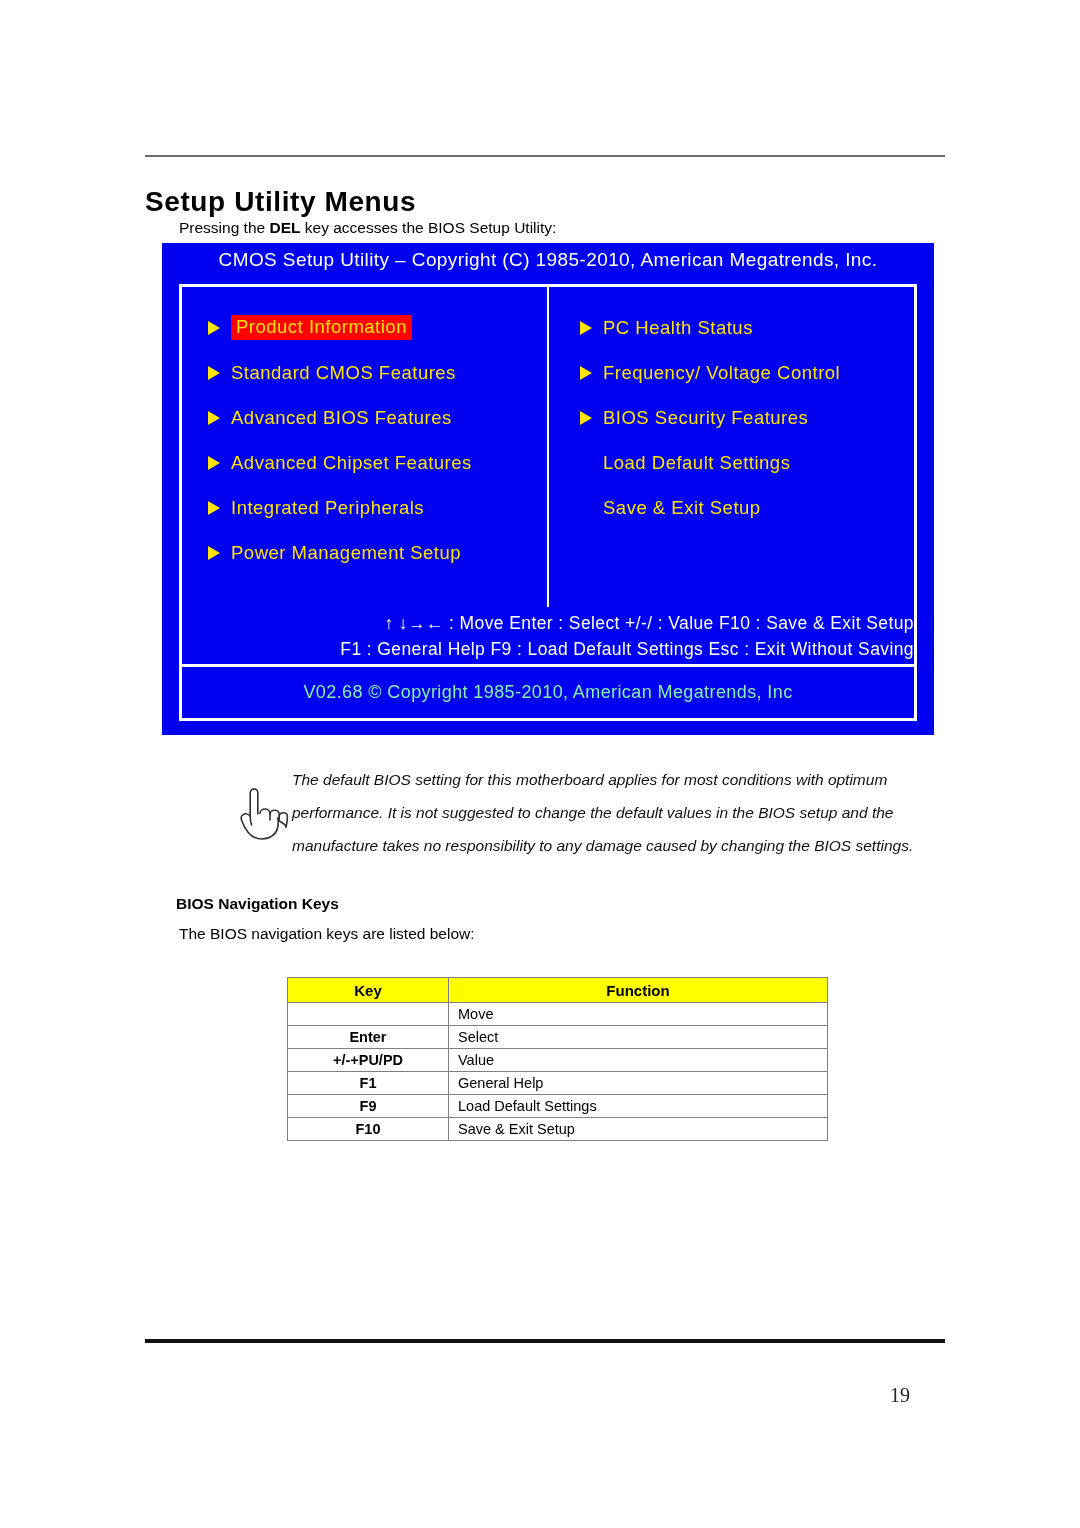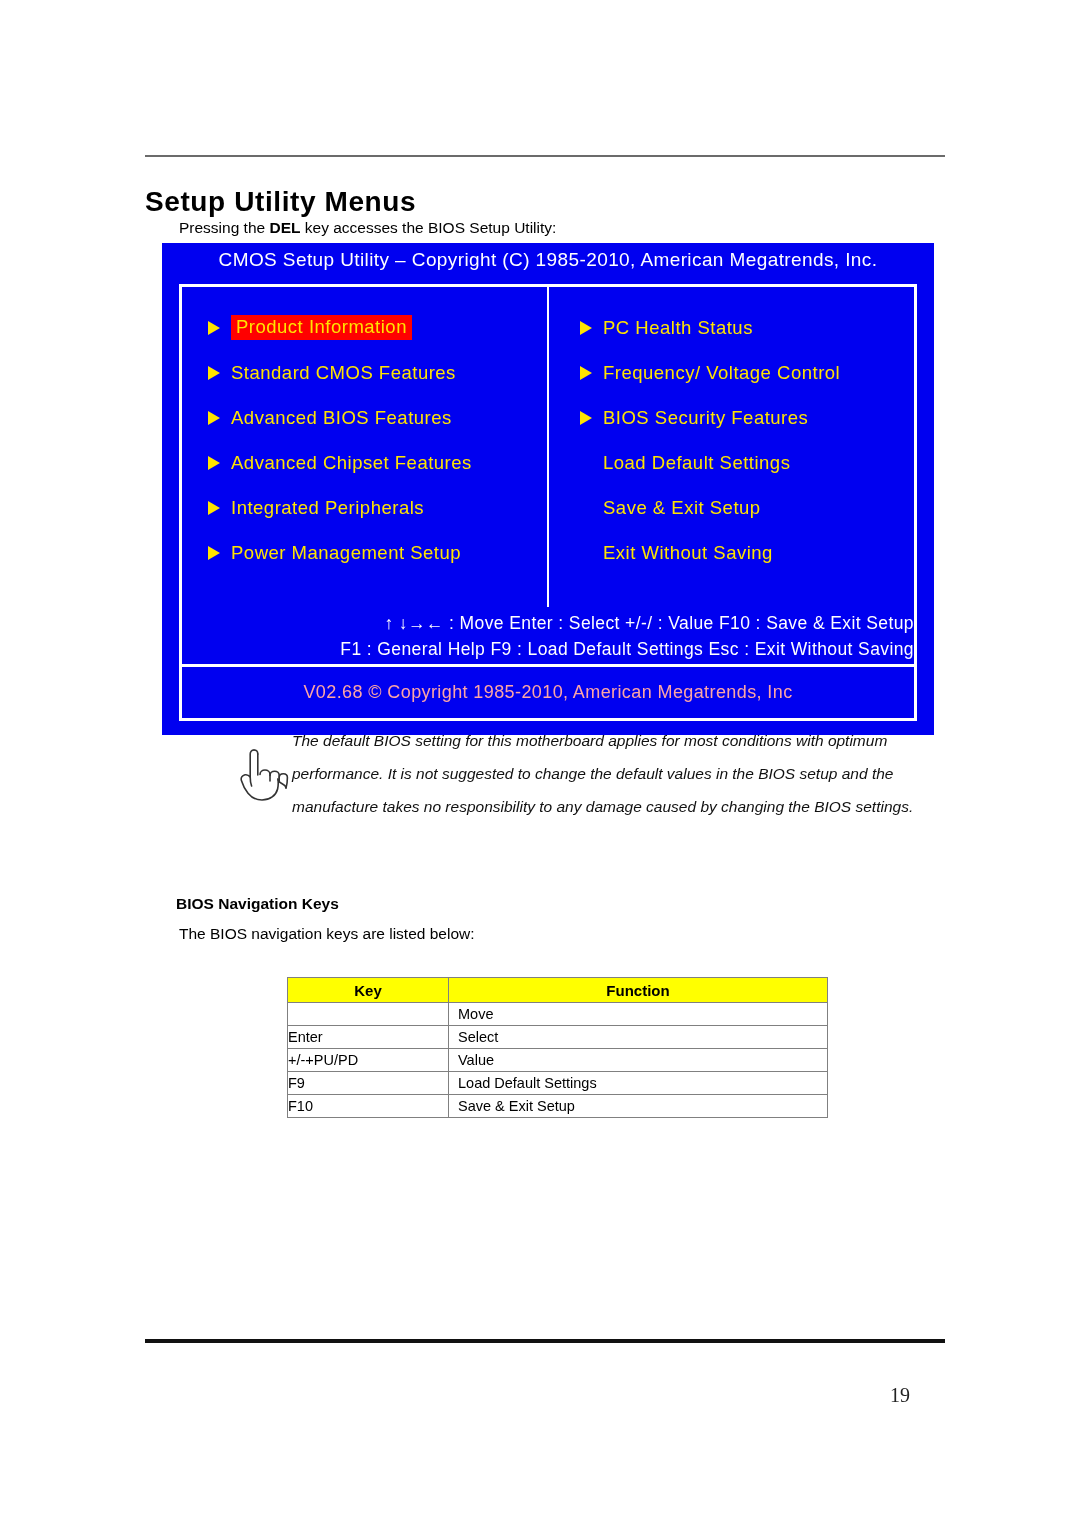--- a/index.html
+++ b/index.html
@@ -176,36 +176,36 @@
   .bios-copy {
     position: absolute;
     left: 17px;
     top: 424px;
     width: 738px;
     height: 54px;
     border: 3px solid #ffffff;
     border-top: none;
     box-sizing: border-box;
     background: #0000f0;
-    color: #fca5a5;
+    color: #86efac;
     display: flex;
     align-items: center;
     justify-content: center;
   }
   .bios-copy span {
     font-size: 18px;
     letter-spacing: 0.4px;
     white-space: nowrap;
   }
 
   
   .note-block {
     position: absolute;
     left: 236px;
-    top: 724px;
+    top: 763px;
     width: 710px;
   }
   .note-icon {
     position: absolute;
     left: 0px;
     top: 20px;
     width: 58px;
     height: 62px;
   }
   .note-text {
@@ -248,21 +248,22 @@
   }
   table.navkeys th {
     background: #ffff00;
     font-weight: bold;
     font-size: 15px;
     text-align: center;
     height: 22px;
   }
   table.navkeys td.keycell {
     width: 160px;
-    font-weight: normal;
+    text-align: center;
+    font-weight: bold;
   }
   table.navkeys td.fncell {
     padding-left: 9px;
     text-align: left;
   }
   table.navkeys th.keyhead { width: 160px; }
 </style>
 </head>
 <body>
 
@@ -333,24 +334,20 @@
         <div class="menu-item">
           <span class="arrow"></span>
           <span class="menu-label">Load Default Settings</span>
         </div>
 
         <div class="menu-item">
           <span class="arrow"></span>
           <span class="menu-label">Save &amp; Exit Setup</span>
         </div>
 
-        <div class="menu-item">
-          <span class="arrow"></span>
-          <span class="menu-label">Exit Without Saving</span>
-        </div>
 
       </div>
     </div>
   </div>
 
   <div class="bios-help">
     <div class="hline">↑ ↓→← : Move   Enter : Select   +/-/ : Value   F10 : Save &amp; Exit Setup</div>
     <div class="hline">F1 : General Help      F9 : Load Default Settings   Esc :  Exit Without Saving</div>
   </div>
 
@@ -399,20 +396,24 @@
     </tr>
     <tr>
       <td class="keycell">Enter</td>
       <td class="fncell">Select</td>
     </tr>
     <tr>
       <td class="keycell">+/-+PU/PD</td>
       <td class="fncell">Value</td>
     </tr>
     <tr>
+      <td class="keycell">F1</td>
+      <td class="fncell">General Help</td>
+    </tr>
+    <tr>
       <td class="keycell">F9</td>
       <td class="fncell">Load Default Settings</td>
     </tr>
     <tr>
       <td class="keycell">F10</td>
       <td class="fncell">Save &amp; Exit Setup</td>
     </tr>
   </tbody>
 </table>
 

